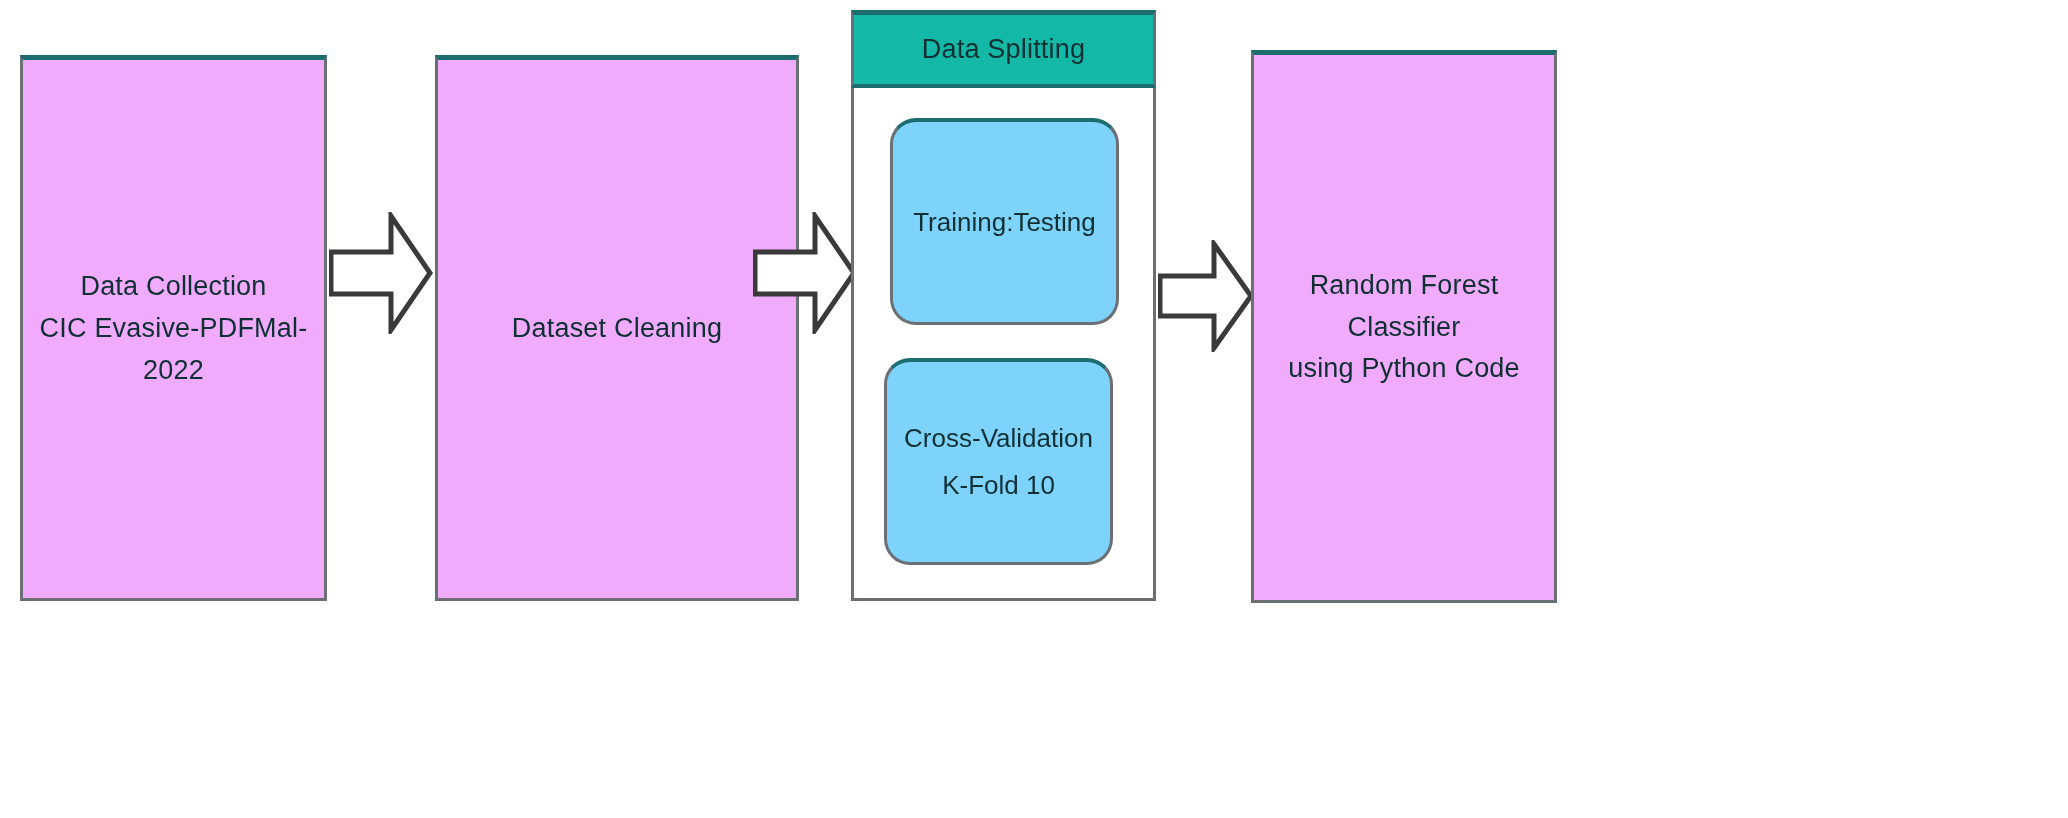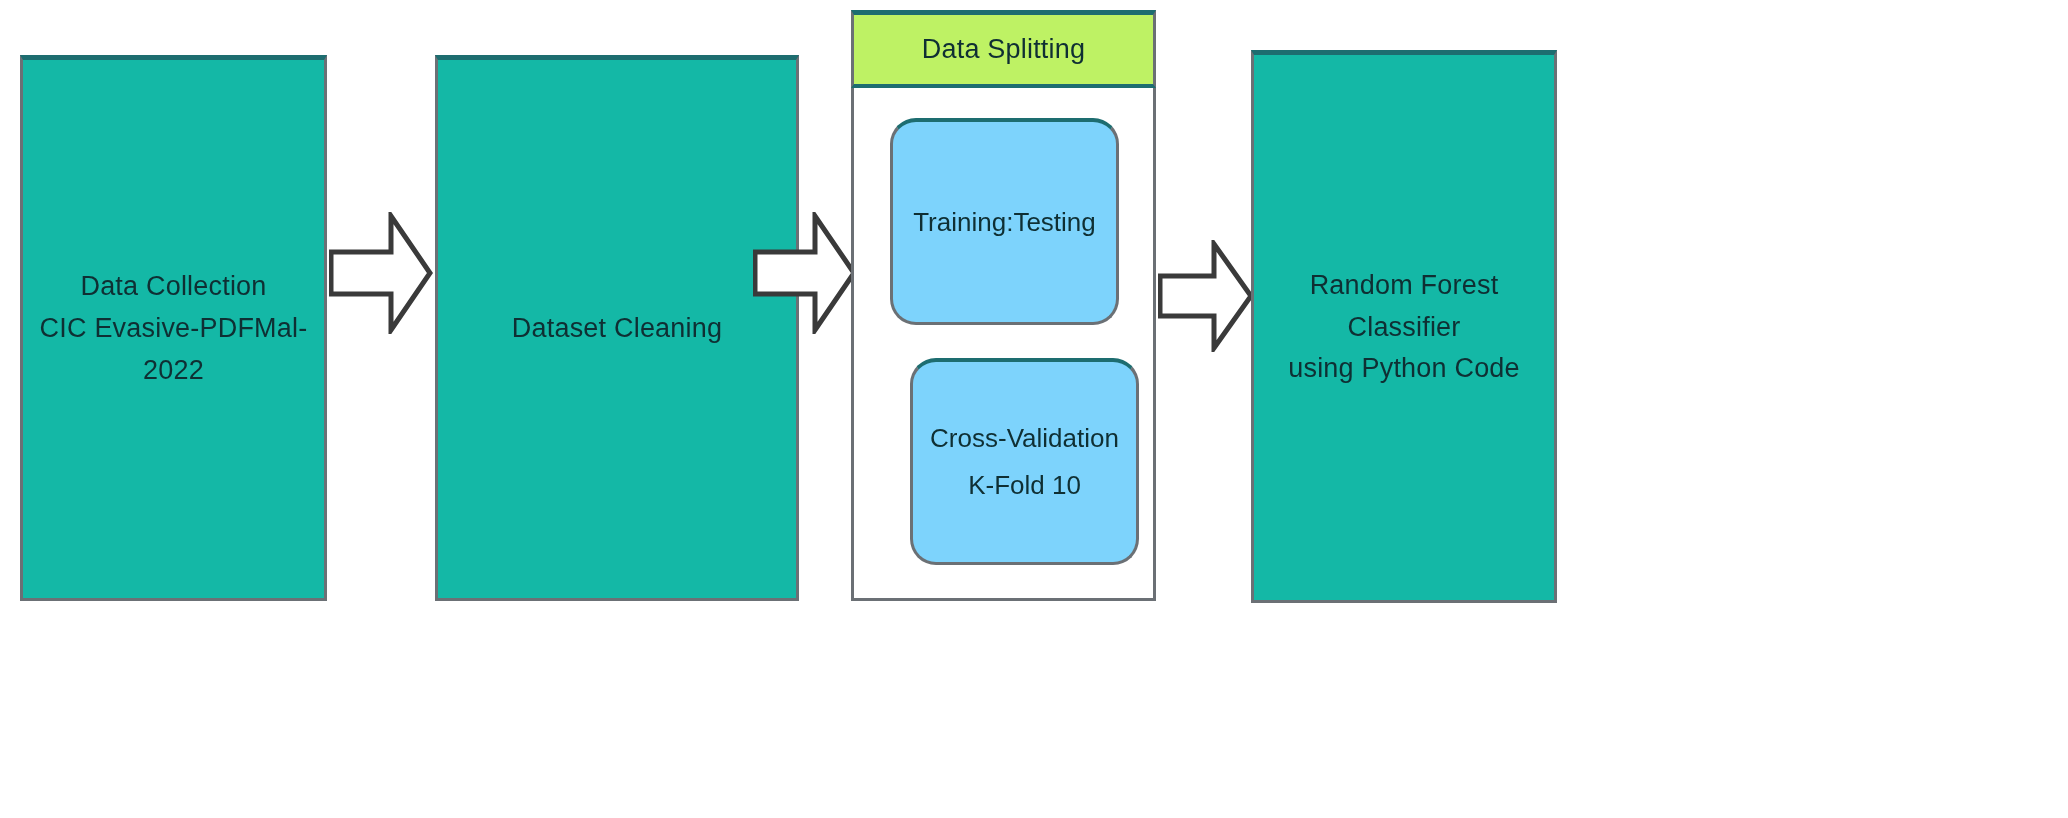--- a/index.html
+++ b/index.html
@@ -15,21 +15,21 @@
     position: relative;
     width: 2068px;
     height: 818px;
     background: #ffffff;
     overflow: hidden;
   }
 
   
   .pbox {
     position: absolute;
-    background: #14b8a6;
+    background: #f0abfc;
     border: 3px solid #6b7075;
     border-top-color: #1d6d70;
     border-top-width: 5px;
     box-sizing: border-box;
     display: flex;
     align-items: center;
     justify-content: center;
     text-align: center;
   }
   .pbox-label {
@@ -44,21 +44,21 @@
 
   
   .group {
     position: absolute;
     background: #ffffff;
     border: 3px solid #6b7075;
     box-sizing: border-box;
   }
   .group-header {
     position: absolute;
-    background: #bef264;
+    background: #14b8a6;
     border: 3px solid #6b7075;
     border-top-color: #1d6d70;
     border-top-width: 5px;
     border-bottom-color: #1d6d70;
     border-bottom-width: 4px;
     box-sizing: border-box;
     display: flex;
     align-items: center;
     justify-content: center;
   }
@@ -126,21 +126,21 @@
   <div class="group" style="left:851px; top:83px; width:305px; height:518px;"></div>
 
   <div class="group-header" style="left:851px; top:10px; width:305px; height:78px;">
     <div class="group-header-label">Data Splitting</div>
   </div>
 
   <div class="rbox" style="left:890px; top:118px; width:229px; height:207px;">
     <div class="rbox-label">Training:Testing</div>
   </div>
 
-  <div class="rbox" style="left:910px; top:358px; width:229px; height:207px;">
+  <div class="rbox" style="left:884px; top:358px; width:229px; height:207px;">
     <div class="rbox-label">Cross-Validation
 K-Fold 10</div>
   </div>
 
   <div class="arrow" style="left:1158px; top:240px; width:96px; height:112px;">
     <svg width="96" height="112" viewBox="0 0 96 112">
       <polygon points="2,36 56,36 56,4 93,56 56,108 56,76 2,76" fill="#ffffff" stroke="#3a3a3a" stroke-width="5" stroke-linejoin="miter"></polygon>
     </svg>
   </div>
 

